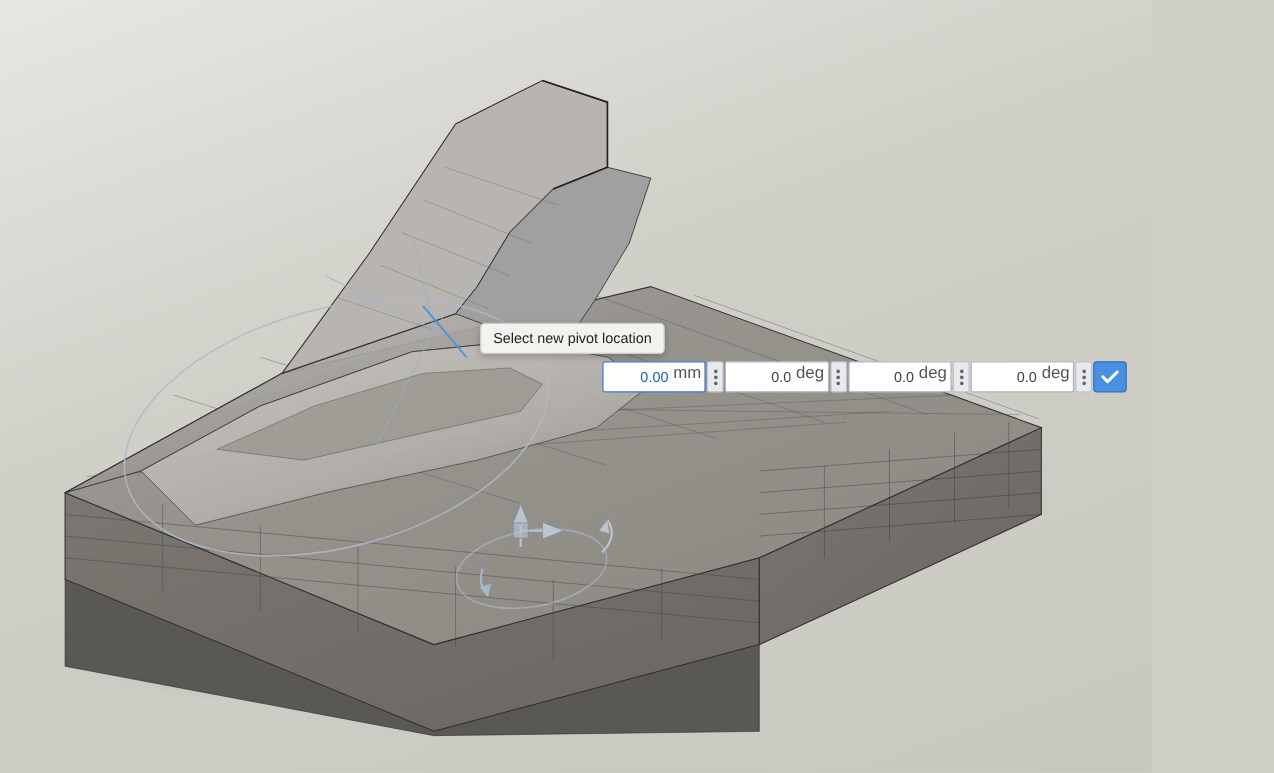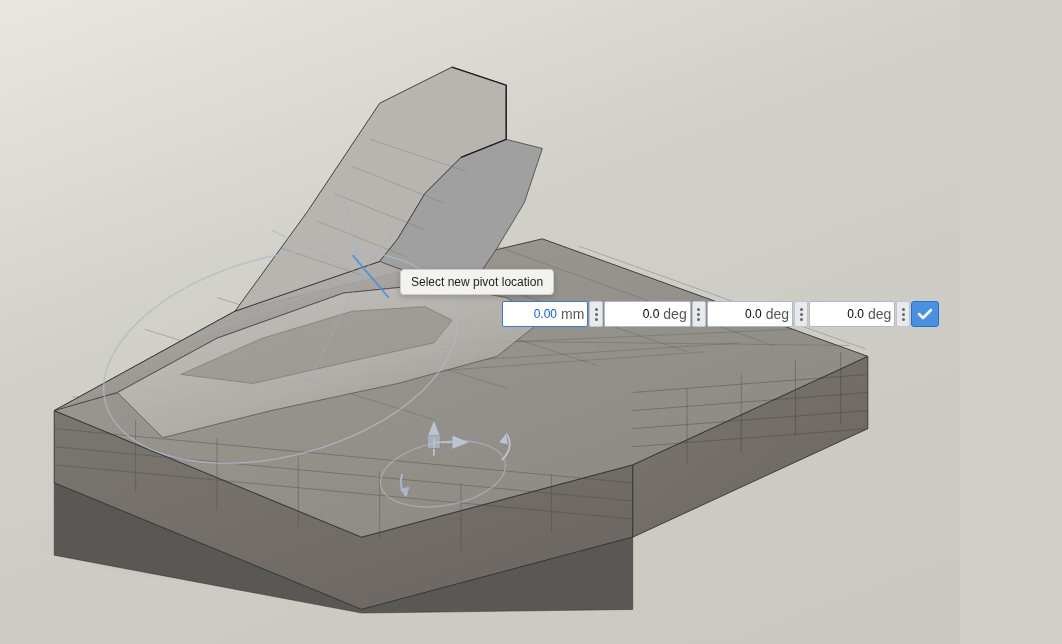--- a/index.html
+++ b/index.html
@@ -46,38 +46,37 @@
       display: flex;
       align-items: center;
       height: 28px;
       background: transparent;
       z-index: 20;
       gap: 1px;
     }
 
     .toolbar-field {
       display: flex;
-      align-items: center;
       height: 26px;
       background: #fff;
       border: 1px solid #b0b8cc;
       border-radius: 2px;
       overflow: hidden;
     }
 
     .toolbar-field.active {
       border: 1.5px solid #3a7bd5;
       background: #fff;
     }
 
     .toolbar-input {
       border: none;
       outline: none;
       font-size: 12px;
-      color: #000000;
+      color: #404040;
       background: transparent;
       text-align: right;
       padding: 0 4px;
       width: 58px;
       height: 100%;
     }
 
     .toolbar-input.active-input {
       color: #1a5cc8;
     }

